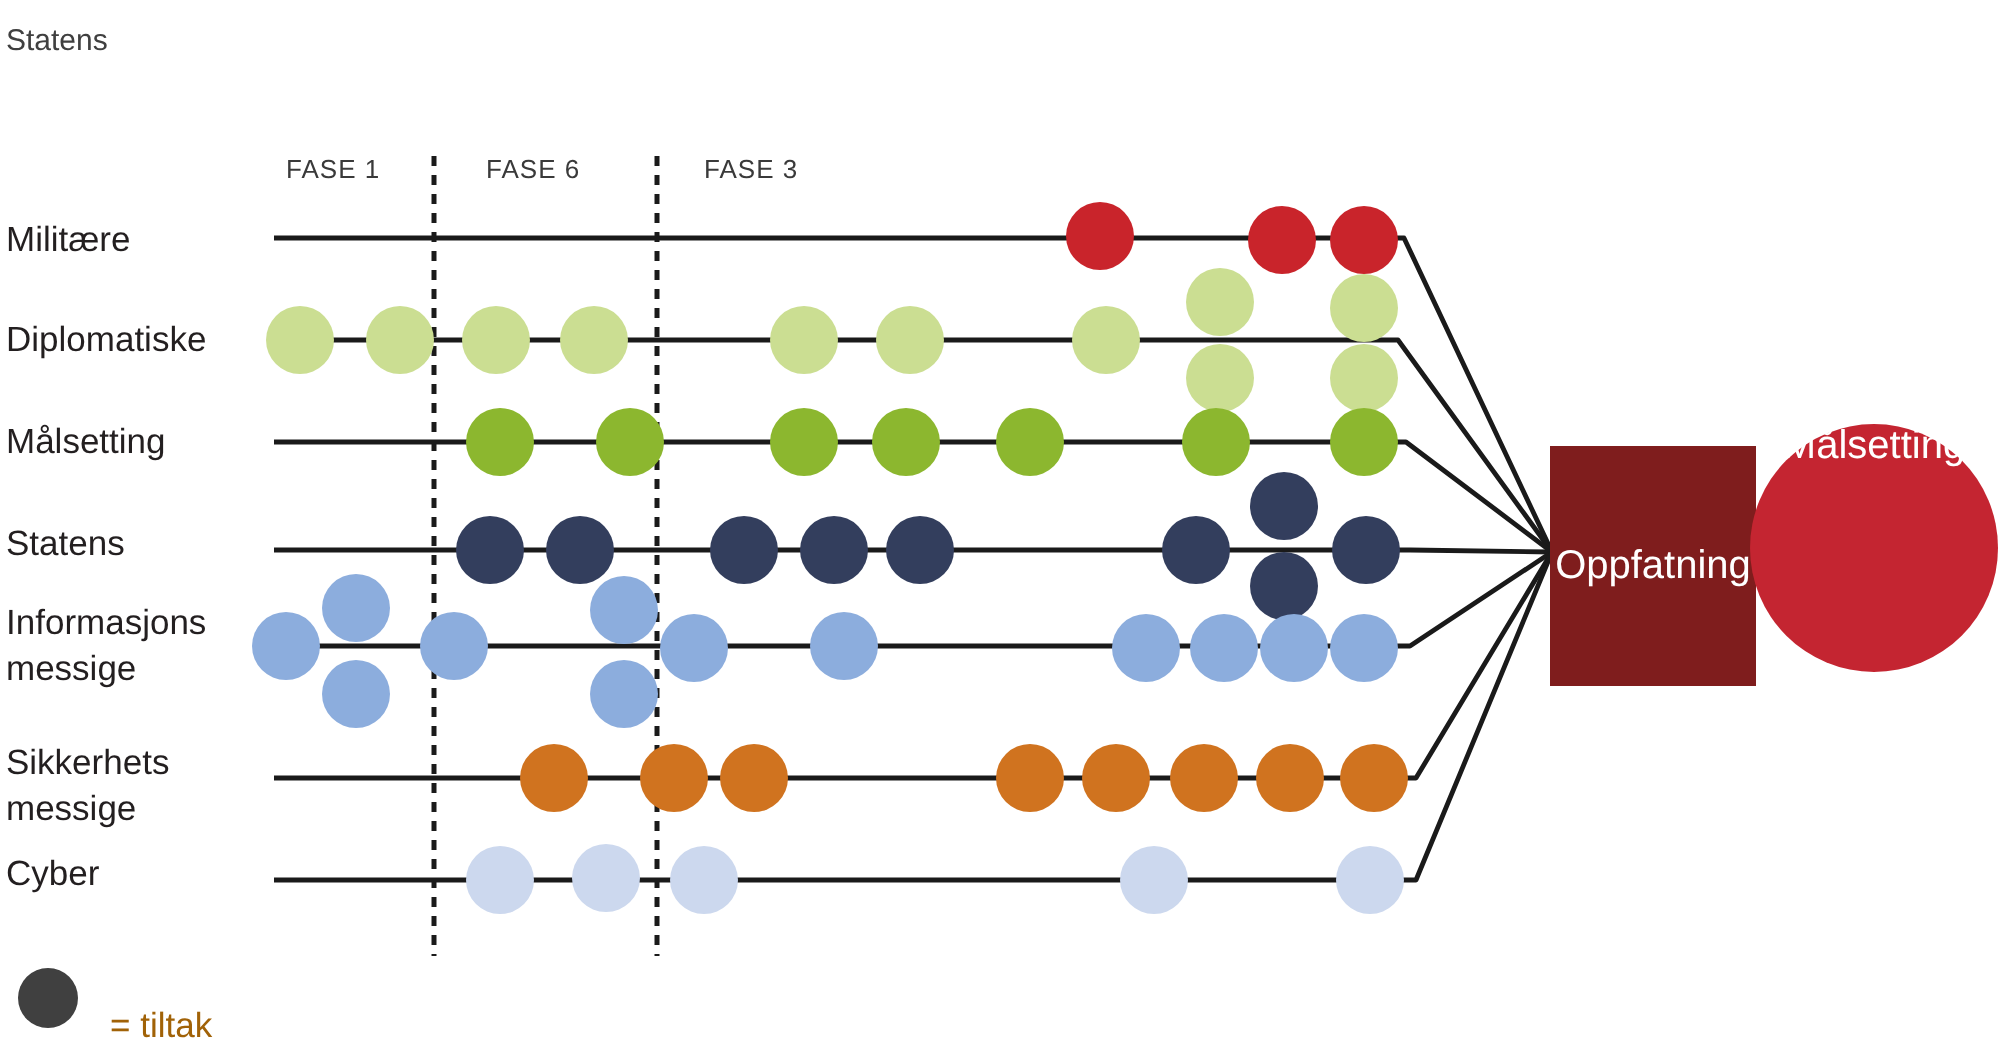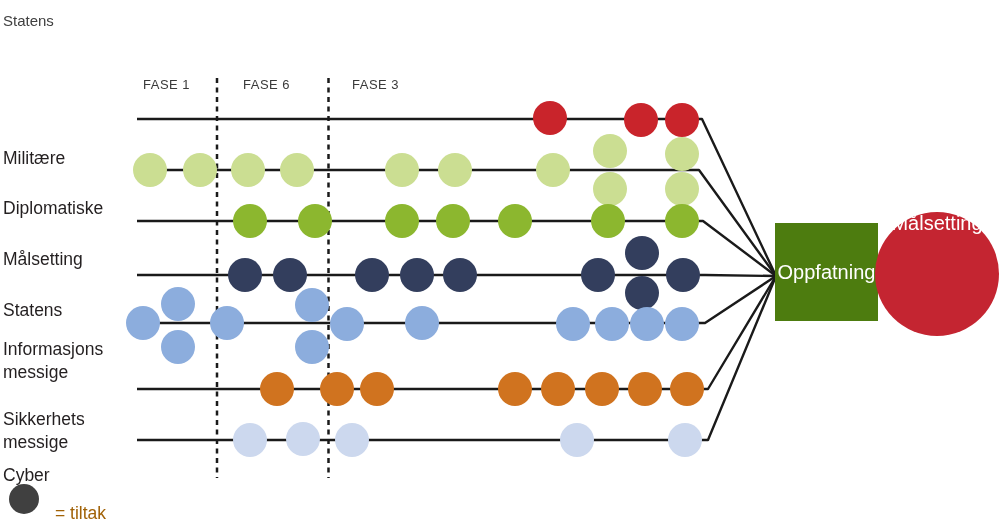--- a/index.html
+++ b/index.html
@@ -9,21 +9,21 @@
   }
   .stage svg{position:absolute;left:0;top:0;}
   .title{
     position:absolute;left:3px;top:8px;font-size:15px;line-height:26px;color:#404040;
   }
   .fase-label{
     position:absolute;top:77px;font-size:13px;letter-spacing:.5px;color:#3a3a3a;white-space:nowrap;
   }
   .row-label{
     position:absolute;left:3px;transform:translateY(-50%);
-    font-size:17.5px;line-height:23px;color:#231f20;white-space:nowrap;margin-top:38px;
+    font-size:17.5px;line-height:23px;color:#231f20;white-space:nowrap;
   }
   .opp-box{
     position:absolute;display:flex;align-items:center;justify-content:center;
     color:#ffffff;font-size:20px;
   }
   .maal-circle{
     position:absolute;display:flex;align-items:flex-start;justify-content:center;
     border-radius:50%;color:#ffffff;font-size:20px;
   }
   .legend{position:absolute;left:9px;top:484px;height:30px;}
@@ -132,21 +132,21 @@
     <div>messige</div>
   </div>
   <div class="row-label" style="top:393px">
     <div>Sikkerhets</div>
     <div>messige</div>
   </div>
   <div class="row-label" style="top:437px">
     <div>Cyber</div>
   </div>
 
-  <div class="opp-box" id="opp-box" style="left: 775px; top: 223px; width: 103px; height: 98px; background: #4d7c0f;">
+  <div class="opp-box" id="opp-box" style="left: 775px; top: 223px; width: 103px; height: 120px; background: #7f1d1d;">
     <span>Oppfatning</span>
   </div>
 
   <div class="maal-circle" id="maal-circle" style="left: 875px; top: 212px; width: 124px; height: 124px; background: rgb(196, 37, 49);">
     <span>Målsetting</span>
   </div>
 
   <div class="legend">
     <div class="legend-swatch" id="legend-swatch" style="background: rgb(64, 64, 64);"></div>
     <span class="legend-text">= tiltak</span>

